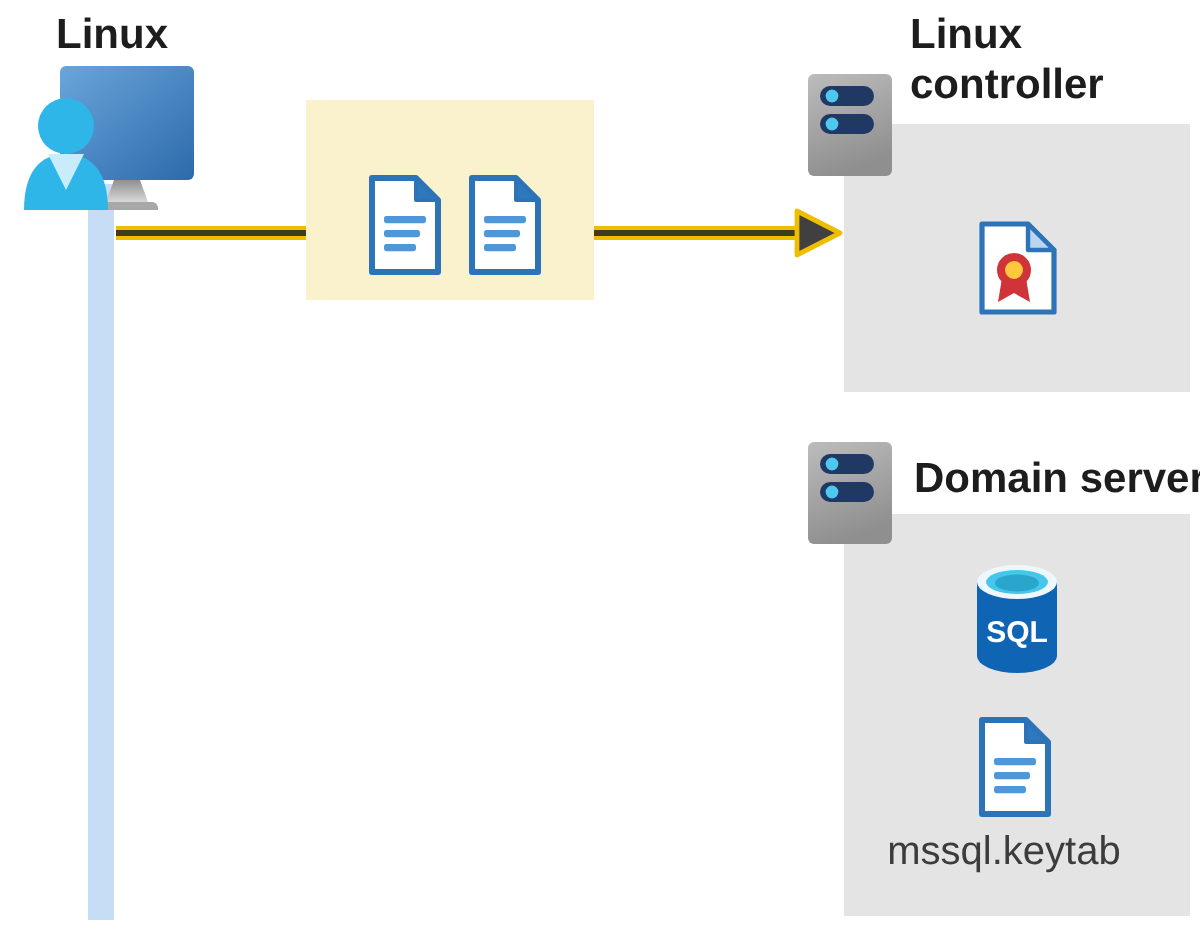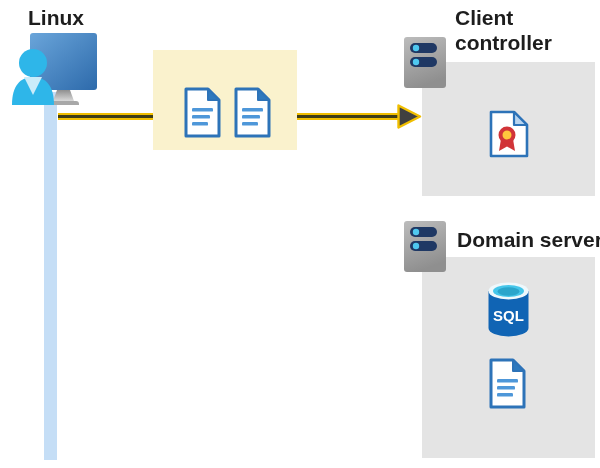--- a/index.html
+++ b/index.html
@@ -100,21 +100,21 @@
         <stop offset="0" stop-color="#bcbcbc"></stop>
           <stop offset="1" stop-color="#8f8f8f"></stop>
       </linearGradient>
     </defs>
     <rect x="1" y="1" width="42" height="51" rx="3" fill="url(#srvGradA)"></rect>
     <rect x="7" y="7" width="27" height="10" rx="5" fill="#1f3864"></rect>
     <circle cx="13" cy="12" r="3.2" fill="#4fc8f0"></circle>
     <rect x="7" y="21" width="27" height="10" rx="5" fill="#1f3864"></rect>
     <circle cx="13" cy="26" r="3.2" fill="#4fc8f0"></circle>
   </svg>
-  <div class="heading dc-title">Client controller</div>
+  <div class="heading dc-title">Linux controller</div>
 
   <svg class="cert-icon" width="40" height="48" viewBox="0 0 40 48">
     <path d="M2 2 H25 L38 15 V46 H2 Z" fill="#ffffff" stroke="#2d73b8" stroke-width="2.6" stroke-linejoin="round"></path>
     <path d="M25 2 L38 15 H25 Z" fill="#b9d5ef" stroke="#2d73b8" stroke-width="2.2" stroke-linejoin="round"></path>
     <path d="M12 29 L24 29 L26 41 L18 36.5 L10 41 Z" fill="#d13438"></path>
     <circle cx="18" cy="25" r="6.5" fill="#ffc83d" stroke="#d13438" stroke-width="4"></circle>
   </svg>
 
   <div class="panel linux-panel"></div>
   <svg class="server-icon linux-server" viewBox="0 0 44 53">
@@ -141,14 +141,15 @@
   </svg>
 
   <svg class="doc-icon keytab-doc" viewBox="0 0 37 51">
     <path d="M2 2 H24 L35 13 V49 H2 Z" fill="#ffffff" stroke="#2d73b8" stroke-width="3" stroke-linejoin="round"></path>
     <path d="M24 2 L35 13 H24 Z" fill="#2e79be" stroke="#2d73b8" stroke-width="2" stroke-linejoin="round"></path>
     <rect x="8" y="21" width="21" height="3.6" rx="1.2" fill="#4e97d9"></rect>
     <rect x="8" y="28" width="18" height="3.6" rx="1.2" fill="#4e97d9"></rect>
     <rect x="8" y="35" width="16" height="3.6" rx="1.2" fill="#4e97d9"></rect>
   </svg>
 
+  <div class="keytab-label">mssql.keytab</div>
 
 </div>
 
 </body></html>

